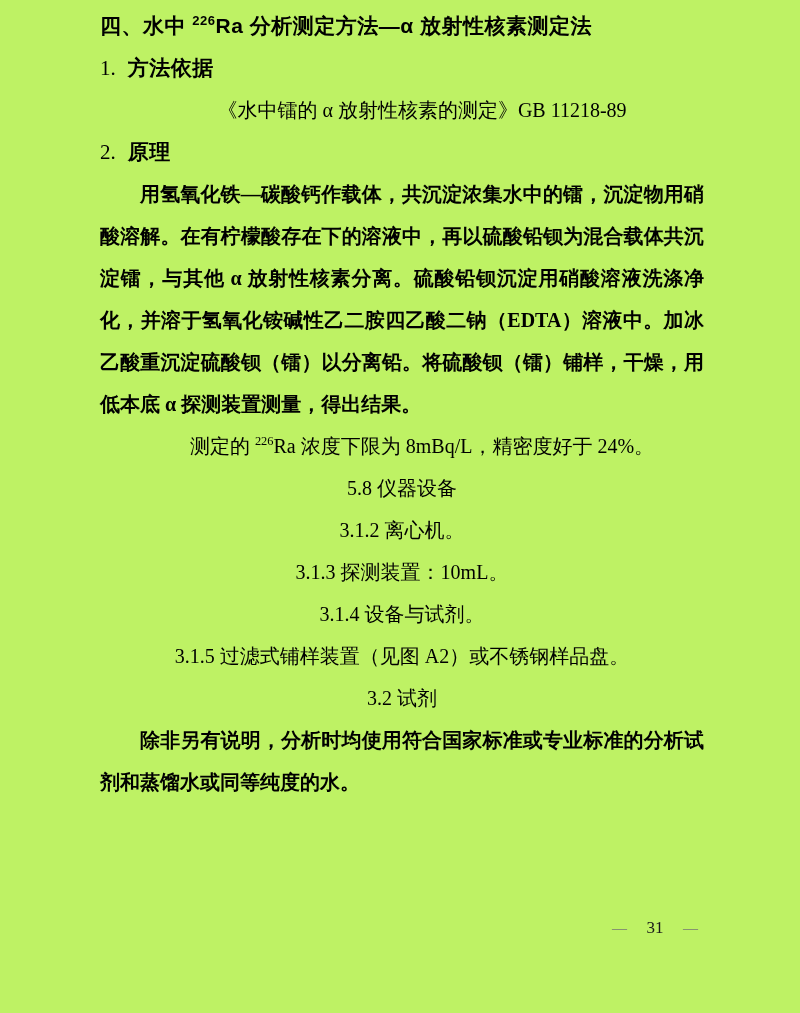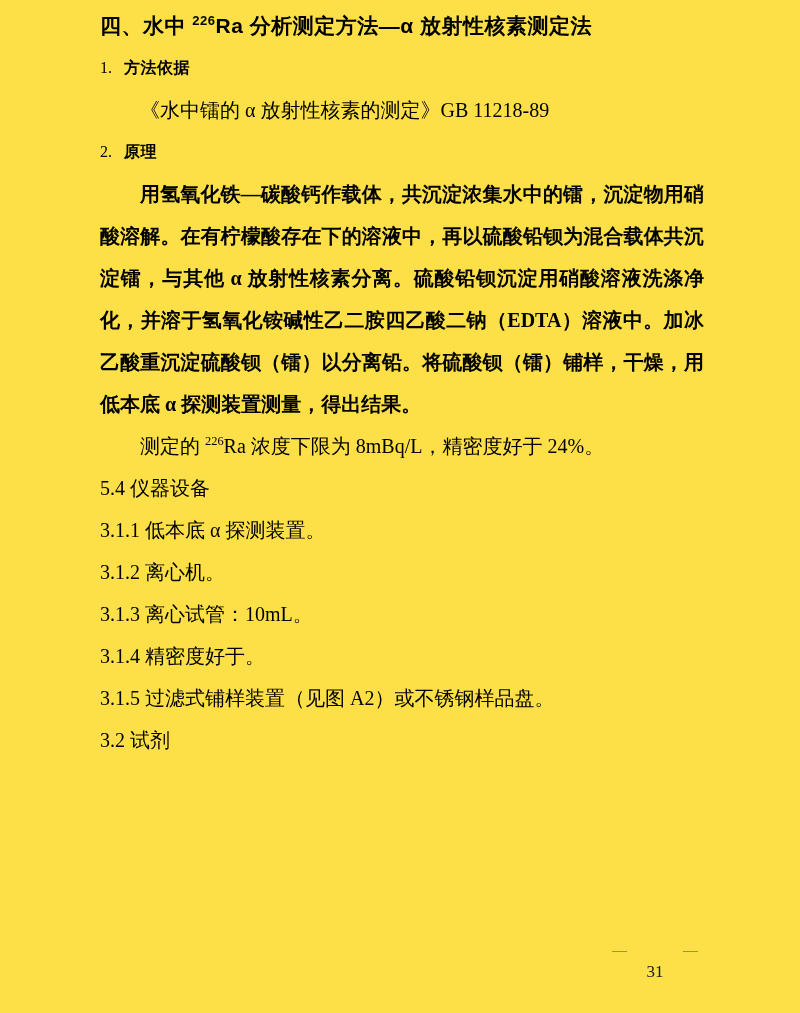--- a/index.html
+++ b/index.html
@@ -4,21 +4,21 @@
 <style>
   html, body {
     margin: 0;
     padding: 0;
     background: #ffffff;
   }
   .page {
     position: relative;
     width: 800px;
     height: 1013px;
-    background: #fde047;
+    background: #bef264;
     overflow: hidden;
     color: #000000;
   }
   .content {
     position: absolute;
     left: 100px;
     top: 5px;
     width: 604px;
     font-family: "Liberation Serif", serif;
     font-size: 20px;
@@ -34,21 +34,21 @@
     white-space: nowrap;
     letter-spacing: 0.5px;
   }
   .doc-title sup, .supline sup {
     font-size: 0.62em;
     line-height: 0;
   }
   .heading {
     margin: 0;
     font-family: "Liberation Sans", sans-serif;
-    font-size: 16px;
+    font-size: 21px;
     font-weight: 700;
     line-height: 42px;
     letter-spacing: 0.5px;
   }
   .heading .h-num {
     font-family: "Liberation Serif", serif;
     font-weight: 400;
     margin-right: 12px;
     letter-spacing: 0;
   }
@@ -56,20 +56,21 @@
     margin: 0;
     text-align: justify;
     text-indent: 2em;
     line-height: 42px;
     font-weight: bold;
   }
   .line {
     margin: 0;
     line-height: 42px;
     white-space: nowrap;
+    text-align: center;
   }
   .indent {
     text-indent: 2em;
   }
   .footer {
     position: absolute;
     top: 916px;
     left: 612px;
     width: 86px;
     display: flex;
@@ -78,21 +79,20 @@
     font-family: "Liberation Serif", serif;
     font-size: 17px;
     line-height: 24px;
   }
   .footer .dash {
     color: #757575;
     font-size: 15px;
   }
   .footer .page-num {
     color: #1a1a1a;
-    margin-top: 44px;
   }
 </style>
 </head>
 <body>
 
 <div class="page">
   <div class="content">
 
     <h1 class="doc-title"><span>四、水中 </span><sup>226</sup><span>Ra 分析测定方法—α 放射性核素测定法</span></h1>
 
@@ -100,28 +100,28 @@
 
     <p class="line indent">《水中镭的 α 放射性核素的测定》GB 11218-89</p>
 
     <h2 class="heading"><span class="h-num">2.</span><span>原理</span></h2>
 
     <p class="para">用氢氧化铁—碳酸钙作载体，共沉淀浓集水中的镭，沉淀物用硝酸溶解。在有柠檬酸存在下的溶液中，再以硫酸铅钡为混合载体共沉淀镭，与其他 α 放射性核素分离。硫酸铅钡沉淀用硝酸溶液洗涤净化，并溶于氢氧化铵碱性乙二胺四乙酸二钠（EDTA）溶液中。加冰乙酸重沉淀硫酸钡（镭）以分离铅。将硫酸钡（镭）铺样，干燥，用低本底 α 探测装置测量，得出结果。</p>
 
     <p class="line indent supline"><span>测定的 </span><sup>226</sup><span>Ra 浓度下限为 8mBq/L，精密度好于 24%。</span></p>
 
 
-    <p class="line">5.4 仪器设备</p>
-    <p class="line">3.1.1 低本底 α 探测装置。</p>
+    <p class="line">5.8 仪器设备</p>
     <p class="line">3.1.2 离心机。</p>
-    <p class="line">3.1.3 离心试管：10mL。</p>
-    <p class="line">3.1.4 精密度好于。</p>
+    <p class="line">3.1.3 探测装置：10mL。</p>
+    <p class="line">3.1.4 设备与试剂。</p>
     <p class="line">3.1.5 过滤式铺样装置（见图 A2）或不锈钢样品盘。</p>
     <p class="line">3.2 试剂</p>
 
+    <p class="para">除非另有说明，分析时均使用符合国家标准或专业标准的分析试剂和蒸馏水或同等纯度的水。</p>
 
   </div>
 
   <div class="footer">
     <span class="dash">—</span>
     <span class="page-num">31</span>
     <span class="dash">—</span>
   </div>
 </div>
 

